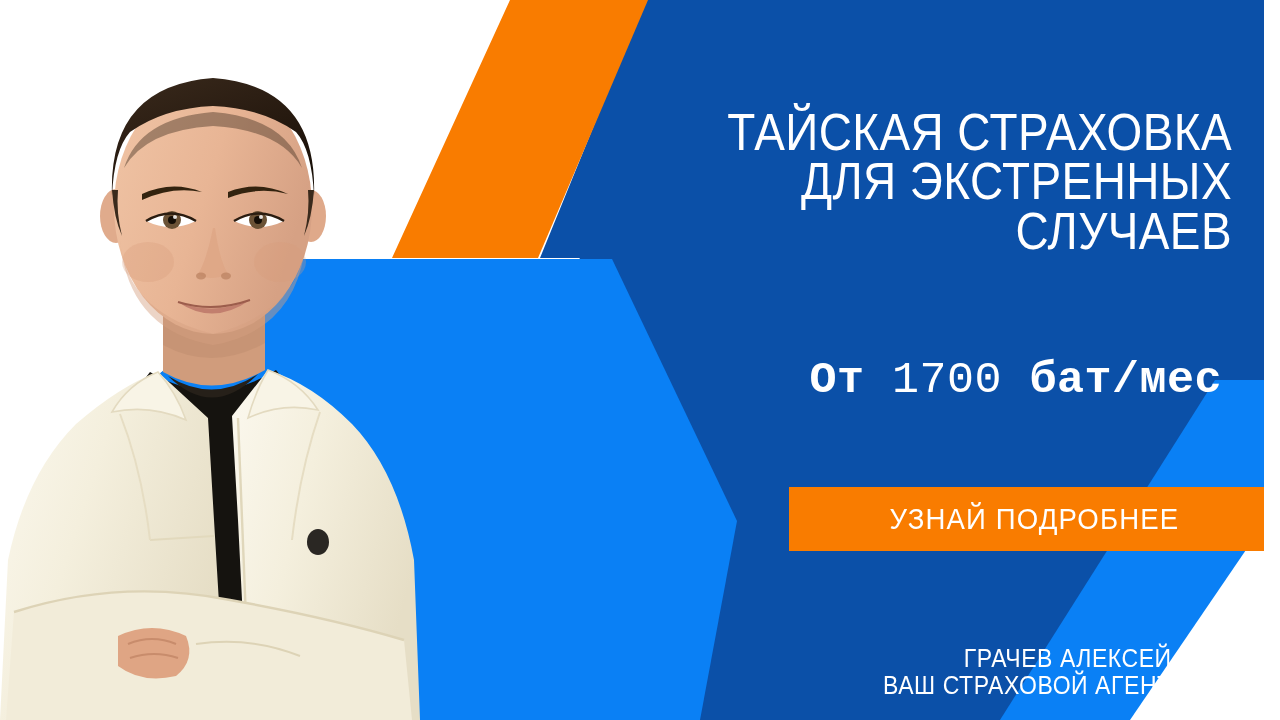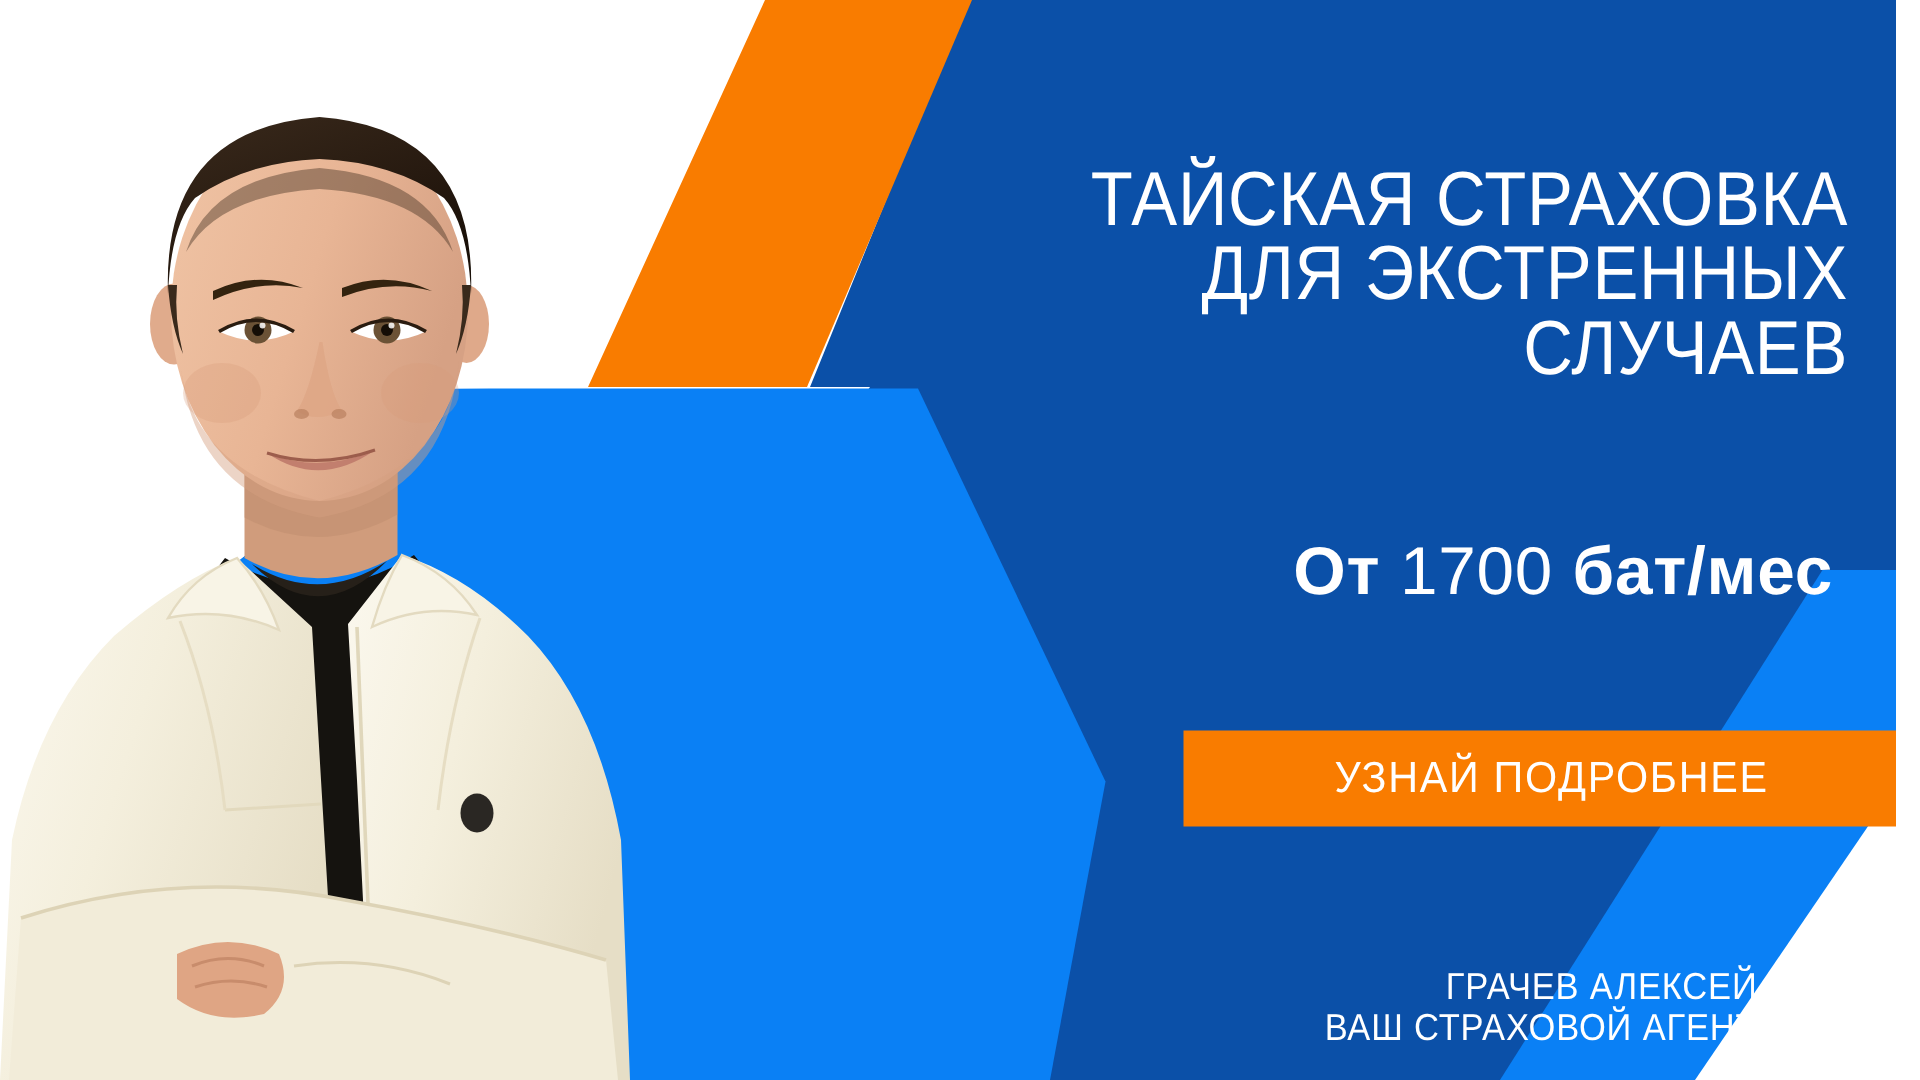--- a/index.html
+++ b/index.html
@@ -61,20 +61,21 @@
 
   .price {
     position: absolute;
     right: 42px;
     top: 358px;
     color: #ffffff;
     font-size: 45px;
     line-height: 1;
     letter-spacing: 0.5px;
     white-space: nowrap;
+    font-family: Liberation Mono, monospace;
   }
   .price .b { font-weight: 700; }
   .price .n { font-weight: 400; }
 
   .cta {
     position: absolute;
     left: 789px;
     top: 487px;
     width: 491px;
     height: 64px;

